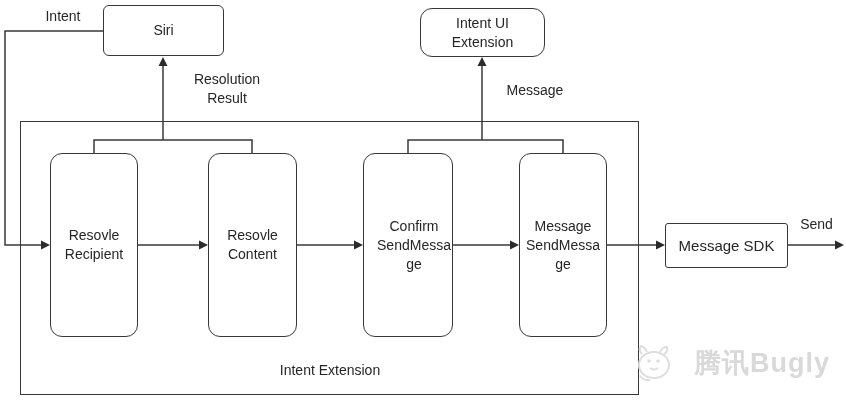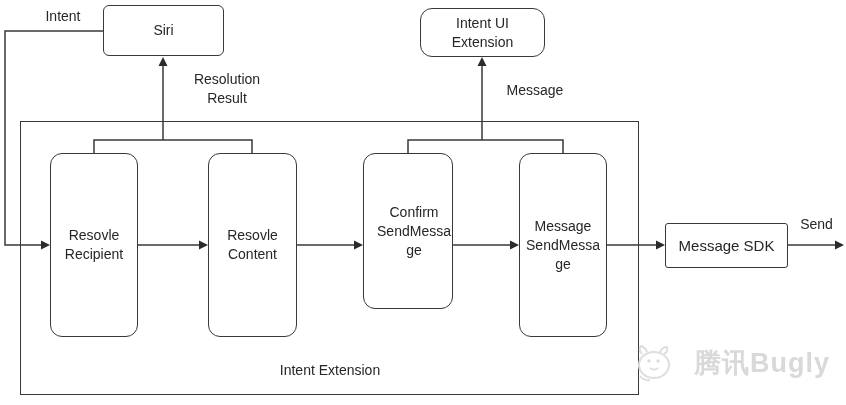--- a/index.html
+++ b/index.html
@@ -93,21 +93,21 @@
 
   <div class="node rounded-md" style="left:420px; top:8px; width:125px; height:49px;">Intent UI
 Extension</div>
 
   <div class="node rounded-md" style="left:50px; top:153px; width:88px; height:184px;">Resovle
 Recipient</div>
 
   <div class="node rounded-md" style="left:208px; top:153px; width:89px; height:184px;">Resovle
 Content</div>
 
-  <div class="node rounded-md" style="left:363px; top:153px; width:90px; height:156px;padding-left:12px;">Confirm
+  <div class="node rounded-md" style="left:363px; top:153px; width:90px; height:184px;padding-left:12px;">Confirm
 SendMessa
 ge</div>
 
   <div class="node rounded-md" style="left:519px; top:153px; width:88px; height:184px;">Message
 SendMessa
 ge</div>
 
   <div class="node rounded-sm" style="left:665px; top:223px; width:123px; height:45px; font-size:15px;">Message SDK</div>
 
   <div class="edge-label" style="left:30px; top:7px; width:66px;">Intent</div>

